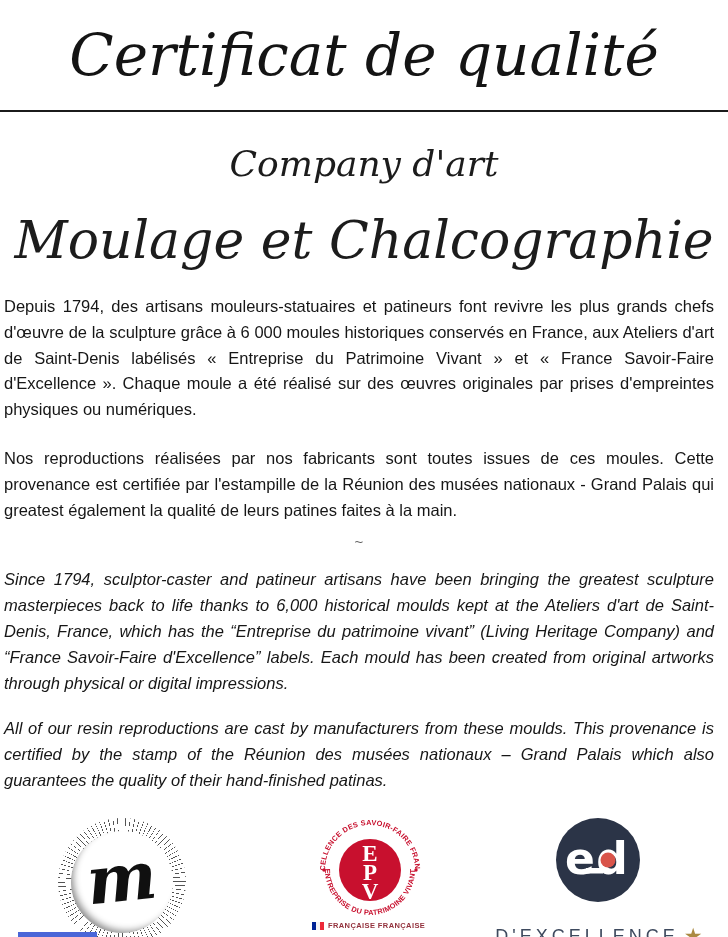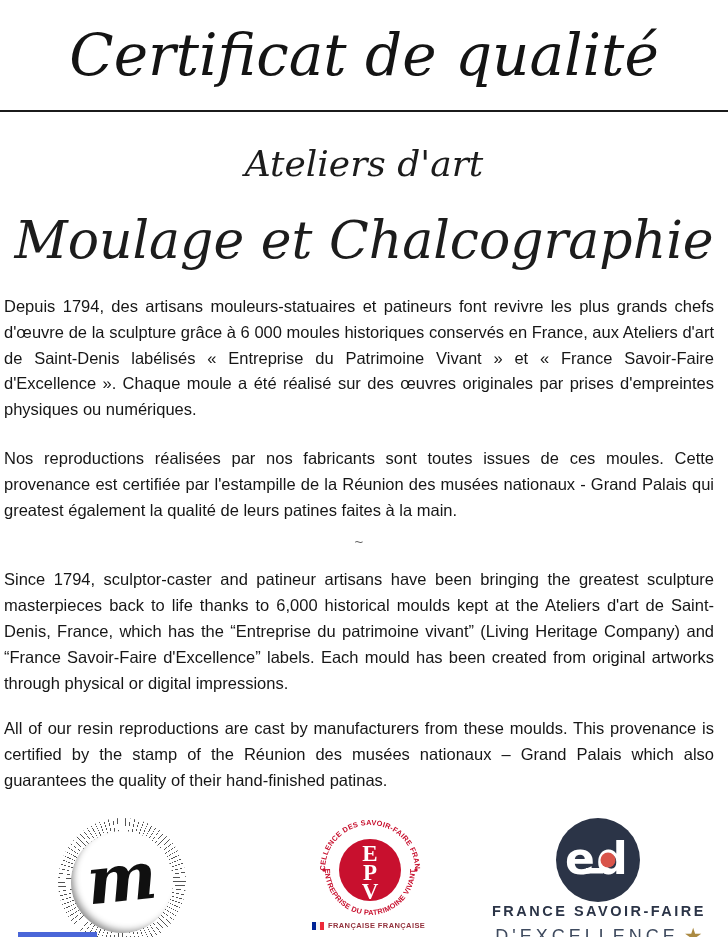--- a/index.html
+++ b/index.html
@@ -57,21 +57,21 @@
   }
   .fr1 { margin-top: 24px; }
   .fr2 { margin-top: 23px; }
   .sep {
     margin-top: 10px;
     height: 20px;
     text-align: center;
     font-size: 15px;
     color: #5f5f5f;
   }
-  .en { line-height: 25.8px; }
+  .en { font-style: italic; line-height: 25.8px; }
   .en1 { margin-top: 14px; }
   .en2 { margin-top: 20px; }
 
   
   .footer {
     position: absolute;
     left: 0; top: 812px;
     width: 728px; height: 125px;
   }
 
@@ -147,21 +147,21 @@
     position: absolute; left: 18px; top: 120px;
     width: 79px; height: 5px;
   }
 </style>
 </head>
 <body>
 
 <div class="doc-title">Certificat de qualité</div>
 <div class="rule"></div>
 
-<div class="sub1">Ateliers d'art</div>
+<div class="sub1">Company d'art</div>
 <div class="sub2">Moulage et Chalcographie</div>
 
 <div class="text-col">
   <p class="para fr1">Depuis 1794, des artisans mouleurs-statuaires et patineurs font revivre les plus grands chefs d'œuvre de la sculpture grâce à 6 000 moules historiques conservés en France, aux Ateliers d'art de Saint-Denis labélisés « Entreprise du Patrimoine Vivant » et « France Savoir-Faire d'Excellence ». Chaque moule a été réalisé sur des œuvres originales par prises d'empreintes physiques ou numériques.</p>
   <p class="para fr2">Nos reproductions réalisées par nos fabricants sont toutes issues de ces moules. Cette provenance est certifiée par l'estampille de la Réunion des musées nationaux - Grand Palais qui greatest également la qualité de leurs patines faites à la main.</p>
   <div class="sep">~</div>
   <p class="para en en1">Since 1794, sculptor-caster and patineur artisans have been bringing the greatest sculpture masterpieces back to life thanks to 6,000 historical moulds kept at the Ateliers d'art de Saint-Denis, France, which has the “Entreprise du patrimoine vivant” (Living Heritage Company) and “France Savoir-Faire d'Excellence” labels. Each mould has been created from original artworks through physical or digital impressions.</p>
   <p class="para en en2">All of our resin reproductions are cast by manufacturers from these moulds. This provenance is certified by the stamp of the Réunion des musées nationaux – Grand Palais which also guarantees the quality of their hand-finished patinas.</p>
 </div>
 
@@ -203,20 +203,19 @@
   </div>
 
   <svg class="fsfe-svg" width="84" height="84" viewBox="0 0 84 84">
     <circle cx="42" cy="42" r="42" fill="#2b3447"></circle>
     <text x="24" y="56" font-size="44" font-weight="bold" fill="#ffffff" text-anchor="middle" font-family="DejaVu Sans, sans-serif">e</text>
     <text x="56" y="56" font-size="44" font-weight="bold" fill="#ffffff" text-anchor="middle" font-family="DejaVu Sans, sans-serif">d</text>
     <rect x="30" y="50" width="17" height="5.5" fill="#ffffff"></rect>
     <circle cx="52" cy="42" r="7.5" fill="#d9544a"></circle>
   </svg>
 
-  <div class="fsfe-line1" style="color:#2b3447">FRANCE SAVOIR-FAIRE</div>
   <div class="fsfe-line2" style="color:#3e4a5e">
     <span>D'EXCELLENCE</span>
     <span class="fsfe-star" style="color:#ab8a42">★</span>
   </div>
 
   <div class="bottom-strip" style="background:#4a66d8"></div>
 </div>
 
 </body></html>

